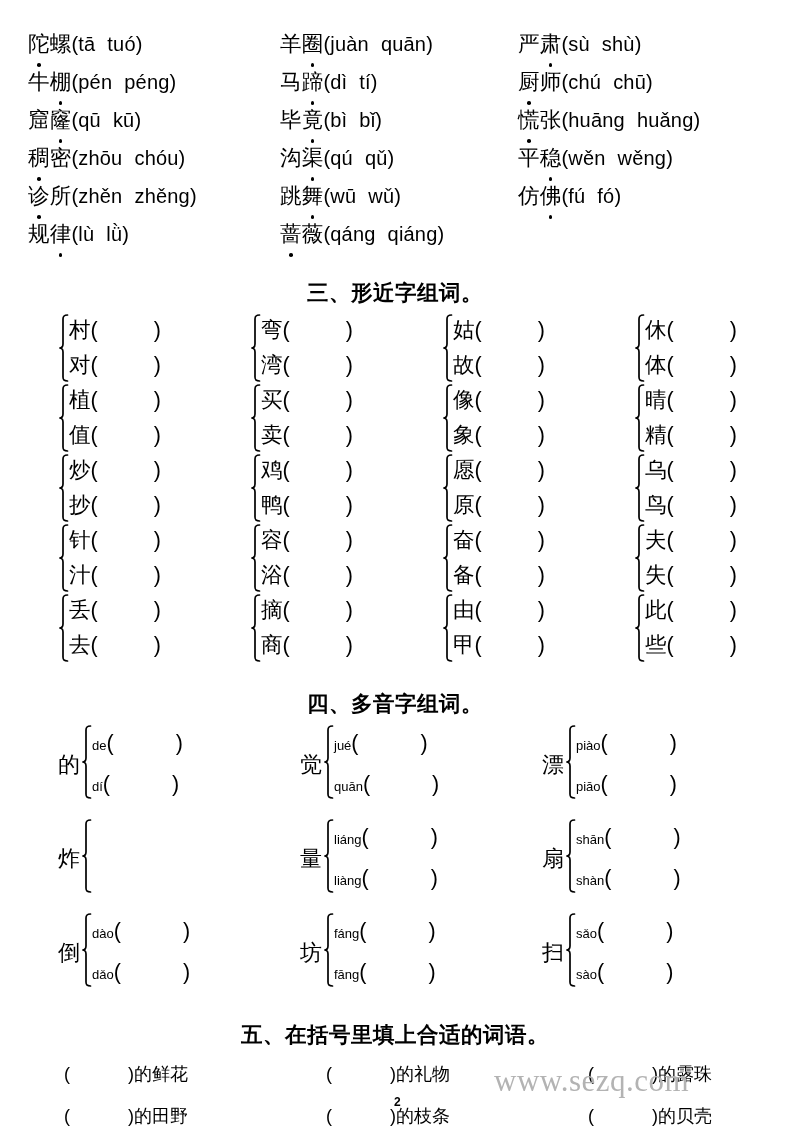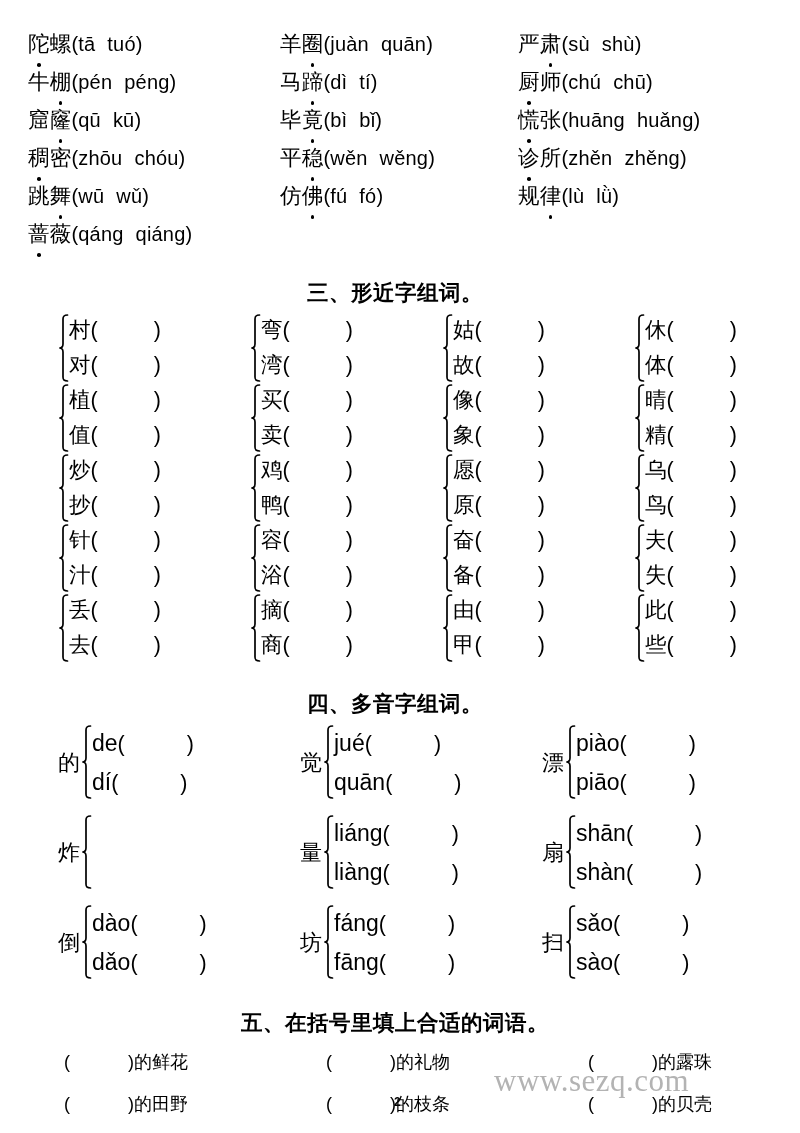--- a/index.html
+++ b/index.html
@@ -106,21 +106,21 @@
   }
   .brace-row {
     font-size: 21.5px;
     line-height: 35px;
     white-space: nowrap;
   }
   .s4-grid .brace-row { line-height: 38px; }
   .paren-gap { display: inline-block; }
   .s3-gap { width: 56px; }
   .s4-gap { width: 62px; }
-  .pylabel { font-size: 23px; }
+  .pylabel { font-size: 13px; }
 
   
   .s5-grid {
     display: grid;
     grid-template-columns: 262px 262px auto;
     row-gap: 4px;
     margin-left: 36px;
     margin-top: 4px;
   }
   .s5-cell {
@@ -159,20 +159,21 @@
       <div class="pinyin-cell"><span class="word"><span class="hz dotted">陀</span><span class="hz">螺</span></span><span class="py">(tā<span class="py-gap"></span>tuó)</span></div>
       <div class="pinyin-cell"><span class="word"><span class="hz">羊</span><span class="hz dotted">圈</span></span><span class="py">(juàn<span class="py-gap"></span>quān)</span></div>
       <div class="pinyin-cell"><span class="word"><span class="hz">严</span><span class="hz dotted">肃</span></span><span class="py">(sù<span class="py-gap"></span>shù)</span></div>
       <div class="pinyin-cell"><span class="word"><span class="hz">牛</span><span class="hz dotted">棚</span></span><span class="py">(pén<span class="py-gap"></span>péng)</span></div>
       <div class="pinyin-cell"><span class="word"><span class="hz">马</span><span class="hz dotted">蹄</span></span><span class="py">(dì<span class="py-gap"></span>tí)</span></div>
       <div class="pinyin-cell"><span class="word"><span class="hz dotted">厨</span><span class="hz">师</span></span><span class="py">(chú<span class="py-gap"></span>chū)</span></div>
       <div class="pinyin-cell"><span class="word"><span class="hz">窟</span><span class="hz dotted">窿</span></span><span class="py">(qū<span class="py-gap"></span>kū)</span></div>
       <div class="pinyin-cell"><span class="word"><span class="hz">毕</span><span class="hz dotted">竟</span></span><span class="py">(bì<span class="py-gap"></span>bǐ)</span></div>
       <div class="pinyin-cell"><span class="word"><span class="hz dotted">慌</span><span class="hz">张</span></span><span class="py">(huāng<span class="py-gap"></span>huǎng)</span></div>
       <div class="pinyin-cell"><span class="word"><span class="hz dotted">稠</span><span class="hz">密</span></span><span class="py">(zhōu<span class="py-gap"></span>chóu)</span></div>
+      <div class="pinyin-cell"><span class="word"><span class="hz">沟</span><span class="hz dotted">渠</span></span><span class="py">(qú<span class="py-gap"></span>qǔ)</span></div>
       <div class="pinyin-cell"><span class="word"><span class="hz">平</span><span class="hz dotted">稳</span></span><span class="py">(wěn<span class="py-gap"></span>wěng)</span></div>
       <div class="pinyin-cell"><span class="word"><span class="hz dotted">诊</span><span class="hz">所</span></span><span class="py">(zhěn<span class="py-gap"></span>zhěng)</span></div>
       <div class="pinyin-cell"><span class="word"><span class="hz">跳</span><span class="hz dotted">舞</span></span><span class="py">(wū<span class="py-gap"></span>wǔ)</span></div>
       <div class="pinyin-cell"><span class="word"><span class="hz">仿</span><span class="hz dotted">佛</span></span><span class="py">(fú<span class="py-gap"></span>fó)</span></div>
       <div class="pinyin-cell"><span class="word"><span class="hz">规</span><span class="hz dotted">律</span></span><span class="py">(lù<span class="py-gap"></span>lǜ)</span></div>
       <div class="pinyin-cell"><span class="word"><span class="hz dotted">蔷</span><span class="hz">薇</span></span><span class="py">(qáng<span class="py-gap"></span>qiáng)</span></div>
     </div>
 
   <div class="heading">三、形近字组词。</div>
   <div class="brace-grid s3-grid" id="s3Grid">

